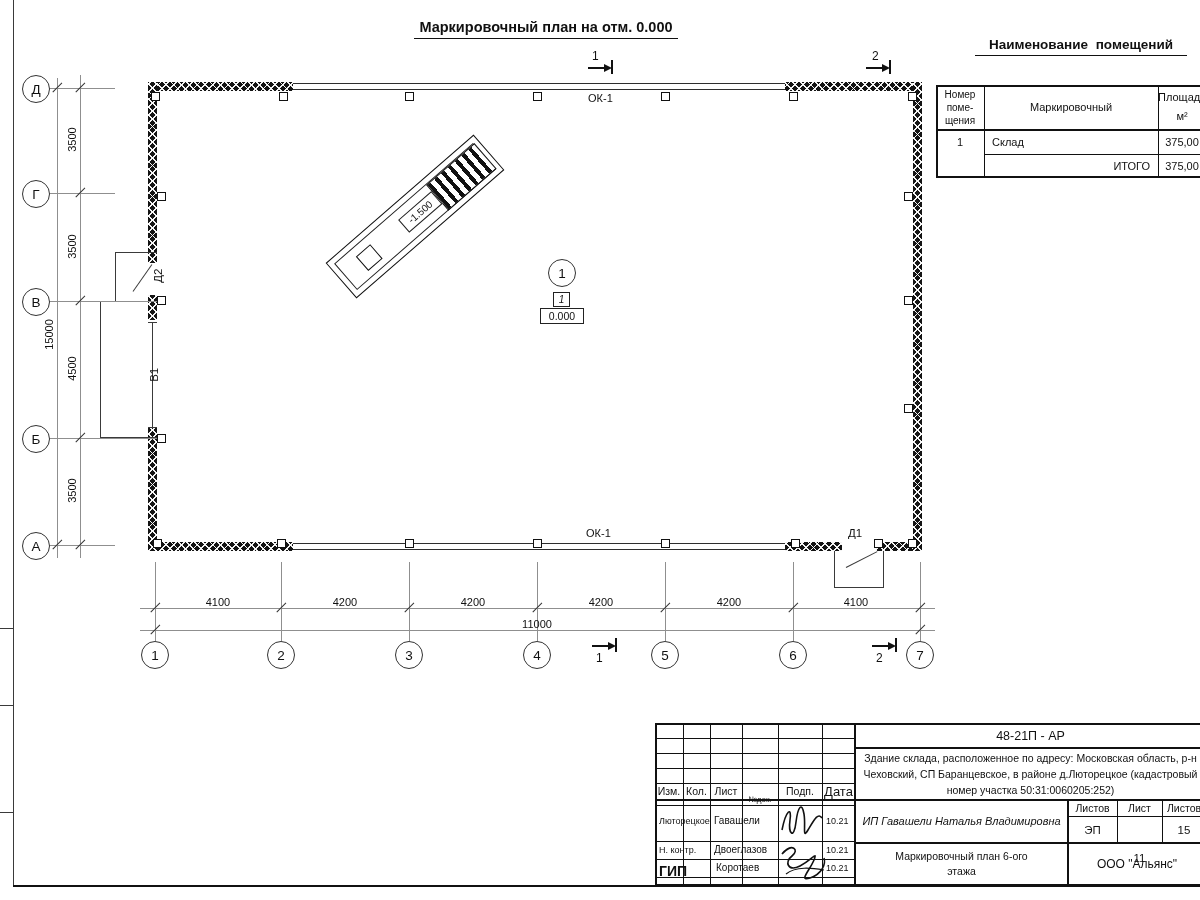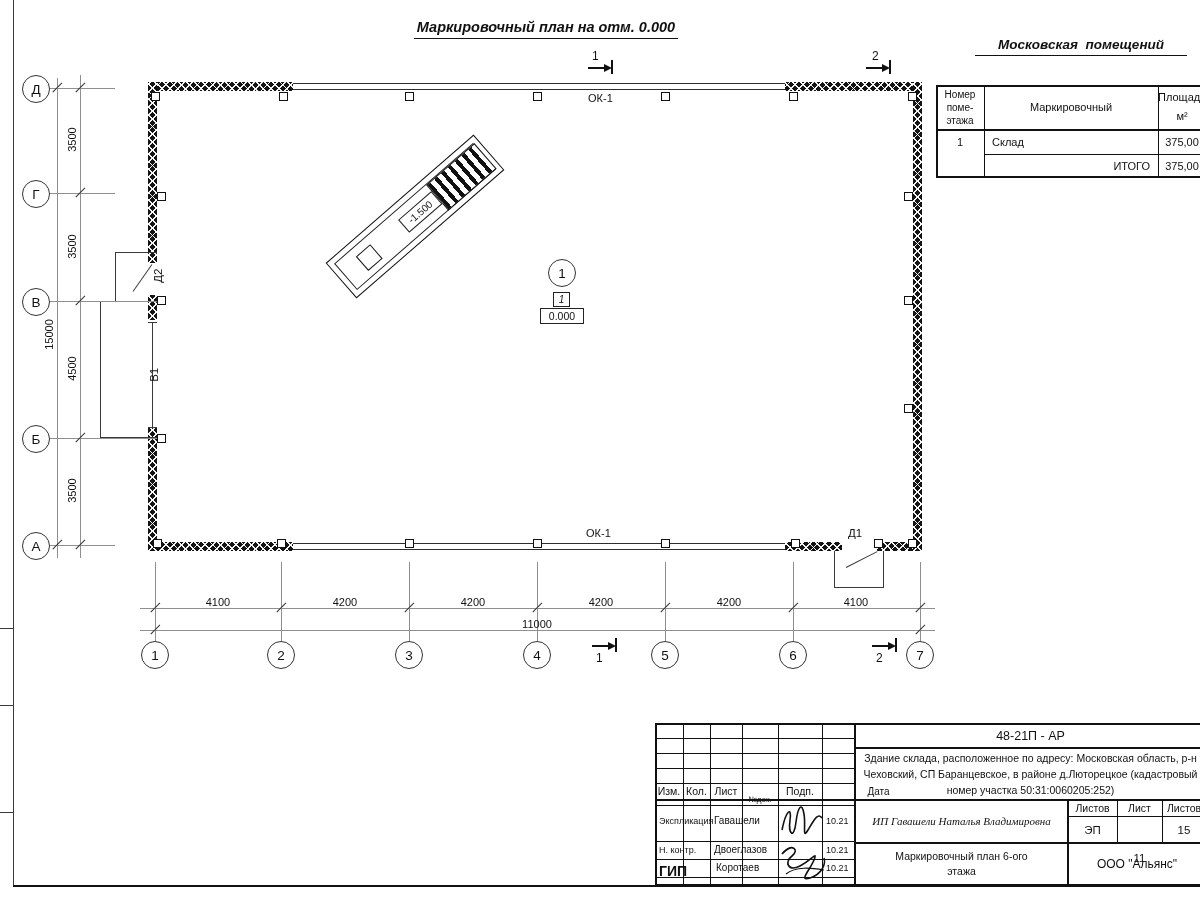--- a/index.html
+++ b/index.html
@@ -25,21 +25,21 @@
   .cir{position:absolute;width:26px;height:26px;border:1.4px solid #333;border-radius:50%;
        background:#fff;display:flex;align-items:center;justify-content:center;font-size:13.5px;}
   .tk{position:absolute;width:13px;height:1.4px;background:#333;transform:rotate(-45deg);}
   .colsq{position:absolute;width:9px;height:9px;background:#fff;border:1.6px solid #111;box-sizing:border-box;}
   .sline{position:absolute;height:1.6px;background:#111;}
   .sbar{position:absolute;width:1.6px;height:14px;background:#111;}
   .shead{position:absolute;width:0;height:0;border-left:8px solid #111;
          border-top:4.5px solid transparent;border-bottom:4.5px solid transparent;}
   .pre{white-space:pre-line;}
   .cell{position:absolute;display:flex;align-items:center;justify-content:center;color:#111;}
-  .title-u{border-bottom:1.5px solid #111;font-style:italic;font-weight:bold;}
+  .title-u{border-bottom:1.5px solid #111;font-weight:bold;}
 </style>
 </head>
 <body>
 
 <div class="l" style="left:13px;top:0;width:1px;height:887px;"></div>
 <div class="k" style="left:13px;top:885px;width:1187px;height:2px;"></div>
 <div class="l" style="left:0;top:628px;width:13px;height:1px;"></div>
 <div class="l" style="left:0;top:705px;width:13px;height:1px;"></div>
 <div class="l" style="left:0;top:812px;width:13px;height:1px;"></div>
 
@@ -228,33 +228,33 @@
     </div>
   <div class="cir" style="left:779px;top:641px;">
       <span>6</span>
     </div>
   <div class="cir" style="left:906px;top:641px;">
       <span>7</span>
     </div>
 </div>
 
 <div>
-  <div class="t ctr title-u" style="left:975px;top:38px;width:212px;font-size:13.5px;padding-bottom:3px;word-spacing:4px;">Московская  помещений</div>
+  <div class="t ctr title-u" style="left:975px;top:38px;width:212px;font-size:13.5px;padding-bottom:3px;word-spacing:4px;">Наименование  помещений</div>
 
   <div class="k" style="left:936px;top:85px;width:270px;height:2px;"></div>
   <div class="k" style="left:936px;top:176px;width:270px;height:2px;"></div>
   <div class="k" style="left:936px;top:85px;width:2px;height:93px;"></div>
   <div class="k" style="left:936px;top:129px;width:270px;height:2px;"></div>
   <div class="k" style="left:984px;top:85px;width:1px;height:93px;"></div>
   <div class="k" style="left:1158px;top:85px;width:1px;height:93px;"></div>
   <div class="k" style="left:984px;top:154px;width:222px;height:1px;"></div>
 
   <div class="cell pre ctr" style="left:936px;top:85px;width:48px;height:44px;font-size:10px;line-height:13px;">Номер
 поме-
-этажа</div>
+щения</div>
   <div class="cell" style="left:984px;top:85px;width:174px;height:44px;font-size:11px;">Маркировочный</div>
   <div class="cell pre ctr" style="left:1158px;top:85px;width:48px;height:44px;font-size:11px;line-height:19px;">Площадь
 м²</div>
 
   <div class="cell" style="left:936px;top:130px;width:48px;height:24px;font-size:11px;">1</div>
   <div class="cell" style="left:984px;top:130px;width:174px;height:24px;justify-content:flex-start;padding-left:8px;box-sizing:border-box;font-size:11px;">Склад</div>
   <div class="cell" style="left:1158px;top:130px;width:48px;height:24px;font-size:11px;">375,00</div>
 
   <div class="cell" style="left:984px;top:155px;width:174px;height:21px;justify-content:flex-end;padding-right:8px;box-sizing:border-box;font-size:11px;">ИТОГО</div>
   <div class="cell" style="left:1158px;top:155px;width:48px;height:21px;font-size:11px;">375,00</div>
@@ -286,23 +286,23 @@
   <div class="k" style="left:655px;top:877px;width:200px;height:1px;"></div>
   <div class="k" style="left:1117px;top:799px;width:1px;height:44px;"></div>
   <div class="k" style="left:1162px;top:799px;width:1px;height:44px;"></div>
   <div class="k" style="left:1068px;top:816px;width:138px;height:1px;"></div>
 
   <div class="cell" style="left:655px;top:783px;width:28px;height:16px;font-size:10.5px;">Изм.</div>
   <div class="cell" style="left:683px;top:783px;width:27px;height:16px;font-size:10.5px;">Кол.</div>
   <div class="cell" style="left:710px;top:783px;width:32px;height:16px;font-size:10.5px;">Лист</div>
   <div class="cell" style="left:742px;top:783px;width:36px;height:32px;font-size:8px;">№док.</div>
   <div class="cell" style="left:778px;top:783px;width:44px;height:16px;font-size:10.5px;">Подп.</div>
-  <div class="cell" style="left:822px;top:783px;width:33px;height:16px;font-size:10px;padding-left:40px;">Дата</div>
-
-  <div class="t" style="left:659px;top:817px;font-size:9px;">Экспликация</div>
+  <div class="cell" style="left:822px;top:783px;width:33px;height:16px;font-size:13px;">Дата</div>
+
+  <div class="t" style="left:659px;top:817px;font-size:9px;">Люторецкое</div>
   <div class="t" style="left:714px;top:816px;font-size:10px;">Гавашели</div>
   <div class="t" style="left:826px;top:817px;font-size:9px;">10.21</div>
   <div class="t" style="left:659px;top:846px;font-size:9px;">Н. контр.</div>
   <div class="t" style="left:714px;top:845px;font-size:10px;">Двоеглазов</div>
   <div class="t" style="left:826px;top:846px;font-size:9px;">10.21</div>
   <div class="t" style="left:659px;top:864px;font-size:14px;font-weight:bold;">ГИП</div>
   <div class="t" style="left:716px;top:863px;font-size:10px;">Коротаев</div>
   <div class="t" style="left:826px;top:864px;font-size:9px;">10.21</div>
 
   <svg class="a" style="left:778px;top:800px;" width="48" height="42" viewBox="0 0 48 42">
@@ -310,21 +310,21 @@
   </svg>
   <svg class="a" style="left:778px;top:840px;" width="52" height="44" viewBox="0 0 52 44">
     <path d="M4,14 C14,2 22,10 14,16 C6,22 10,32 22,26 C34,20 40,10 36,20 C32,30 20,42 32,38 C44,34 48,24 46,18" stroke="#111" stroke-width="1.6" fill="none"></path>
     <path d="M8,34 C18,26 34,28 46,30" stroke="#111" stroke-width="1.2" fill="none"></path>
   </svg>
 
   <div class="cell" style="left:855px;top:725px;width:351px;height:22px;font-size:12.5px;">48-21П - АР</div>
   <div class="cell pre ctr" style="left:855px;top:749px;width:351px;height:50px;font-size:10.5px;line-height:16px;">Здание склада, расположенное по адресу: Московская область, р-н
 Чеховский, СП Баранцевское, в районе д.Люторецкое  (кадастровый
 номер участка 50:31:0060205:252)</div>
-  <div class="cell" style="left:856px;top:801px;width:211px;height:40px;font-size:11px;font-style:italic;font-family:Liberation Serif, serif;">ИП Гавашели Наталья Владимировна</div>
+  <div class="cell" style="left:856px;top:801px;width:211px;height:40px;font-size:11px;font-style:italic;">ИП Гавашели Наталья Владимировна</div>
   <div class="cell" style="left:1068px;top:800px;width:49px;height:16px;font-size:10.5px;">Листов</div>
   <div class="cell" style="left:1117px;top:800px;width:45px;height:16px;font-size:10.5px;">Лист</div>
   <div class="cell" style="left:1162px;top:800px;width:44px;height:16px;font-size:10.5px;">Листов</div>
   <div class="cell" style="left:1068px;top:817px;width:49px;height:25px;font-size:11.5px;">ЭП</div>
   <div class="cell" style="left:1117px;top:817px;width:45px;height:25px;font-size:11.5px;margin-top:28px;">11</div>
   <div class="cell" style="left:1162px;top:817px;width:44px;height:25px;font-size:11.5px;">15</div>
   <div class="cell pre ctr" style="left:856px;top:844px;width:211px;height:40px;font-size:10.5px;line-height:15px;">Маркировочный план 6-ого
 этажа</div>
   <div class="cell" style="left:1068px;top:844px;width:138px;height:40px;font-size:12px;">ООО "Альянс"</div>
 </div>

